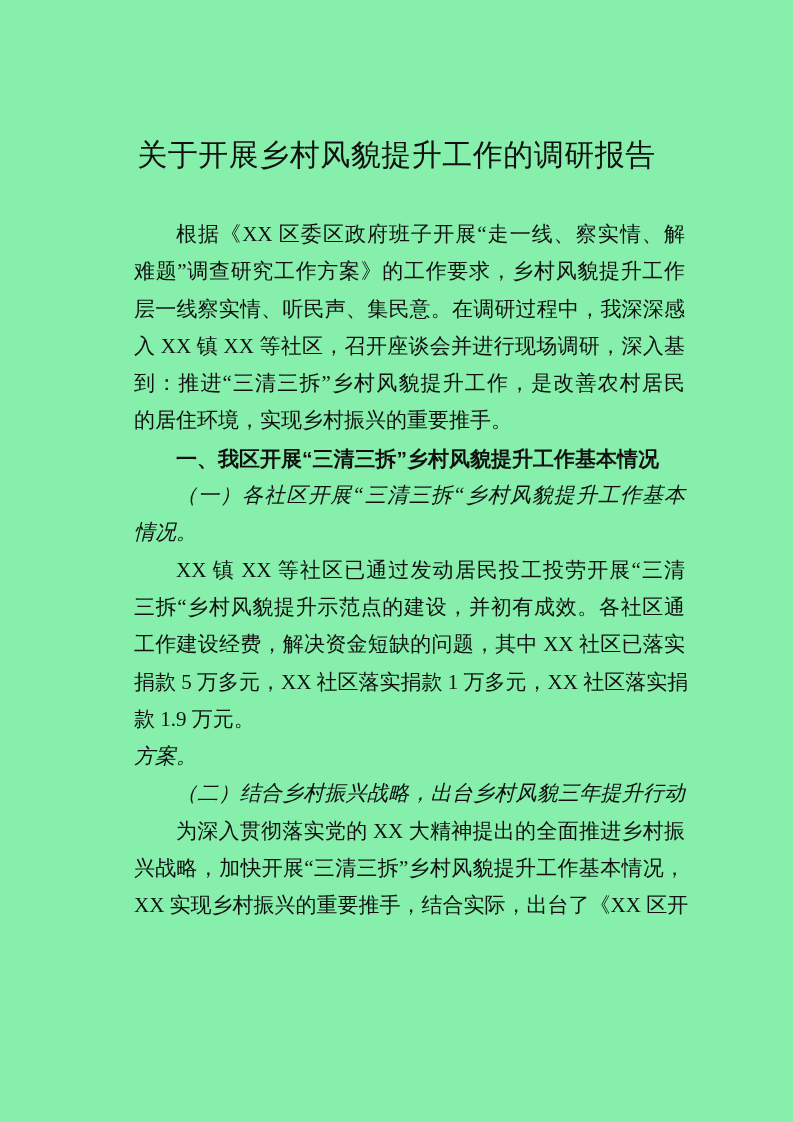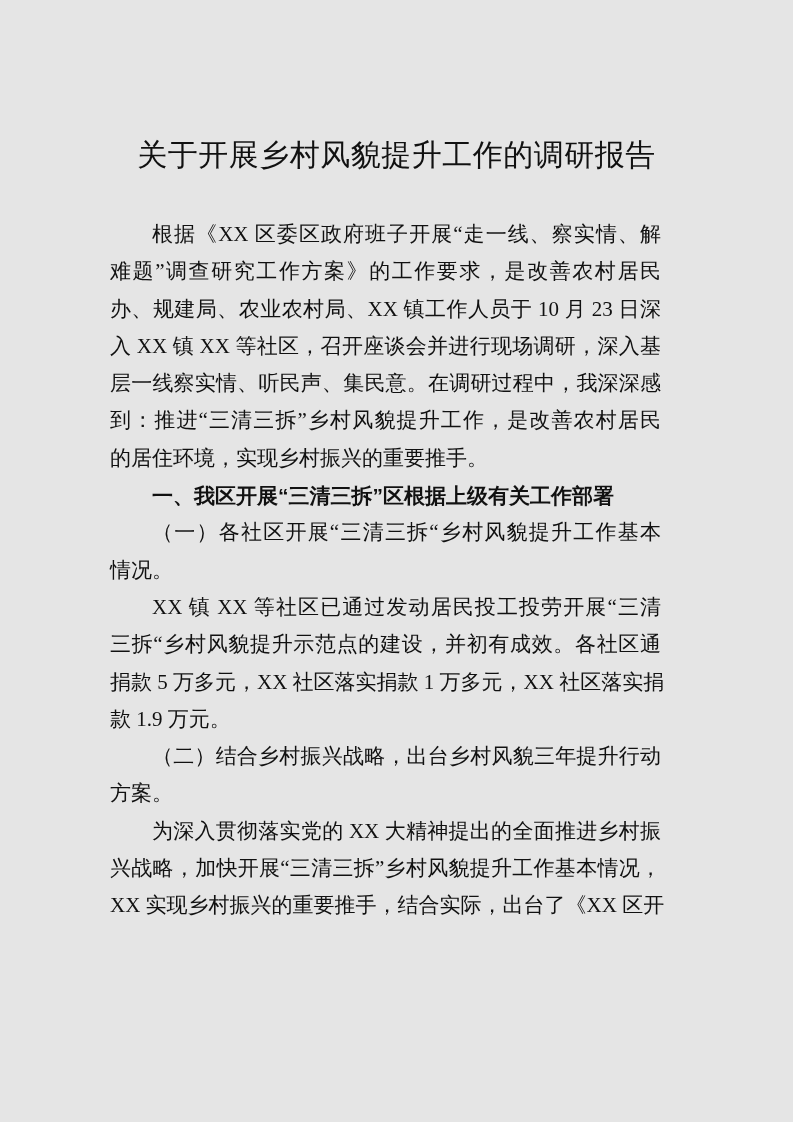--- a/index.html
+++ b/index.html
@@ -4,39 +4,39 @@
   <style>
     html, body {
       margin: 0;
       padding: 0;
       background: #ffffff;
     }
     .page {
       position: relative;
       width: 793px;
       height: 1122px;
-      background: #e5e5e5;
+      background: #86efac;
       overflow: hidden;
       color: #111111;
     }
     .doc-title {
       position: absolute;
       left: 0;
       top: 137px;
       width: 793px;
       text-align: center;
       font-family: "Liberation Serif", "DejaVu Serif", serif;
       font-size: 30px;
       line-height: 36px;
       white-space: nowrap;
       letter-spacing: 0.5px;
     }
     .doc-body {
       position: absolute;
-      left: 110px;
+      left: 134px;
       top: 216px;
       width: 551px;
       font-family: "Liberation Serif", "DejaVu Serif", serif;
       font-size: 21px;
     }
     .line {
       display: block;
       height: 37.3px;
       line-height: 37.3px;
       white-space: nowrap;
@@ -50,58 +50,59 @@
     .line.last {
       text-align: center;
       text-align-last: left;
     }
     .line.h1 {
       font-family: "Liberation Sans", "DejaVu Sans", sans-serif;
       font-weight: bold;
     }
     .line.h2 {
       font-family: "Liberation Serif", "DejaVu Serif", serif;
+      font-style: italic;
     }
     .block { display: block; }
   </style>
 </head>
 <body>
 
 <div class="page">
 
   <div class="doc-title">关于开展乡村风貌提升工作的调研报告</div>
 
   <div class="doc-body">
 
     <div class="block">
       <span class="line indent">根据《XX 区委区政府班子开展“走一线、察实情、解</span>
-      <span class="line">难题”调查研究工作方案》的工作要求，是改善农村居民</span>
-      <span class="line">办、规建局、农业农村局、XX 镇工作人员于 10 月 23 日深</span>
+      <span class="line">难题”调查研究工作方案》的工作要求，乡村风貌提升工作</span>
+      <span class="line">层一线察实情、听民声、集民意。在调研过程中，我深深感</span>
       <span class="line">入 XX 镇 XX 等社区，召开座谈会并进行现场调研，深入基</span>
-      <span class="line">层一线察实情、听民声、集民意。在调研过程中，我深深感</span>
       <span class="line">到：推进“三清三拆”乡村风貌提升工作，是改善农村居民</span>
       <span class="line last">的居住环境，实现乡村振兴的重要推手。</span>
     </div>
 
     <div class="block">
-      <span class="line indent h1 last">一、我区开展“三清三拆”区根据上级有关工作部署</span>
+      <span class="line indent h1 last">一、我区开展“三清三拆”乡村风貌提升工作基本情况</span>
 
       <div class="block">
         <span class="line indent h2">（一）各社区开展“三清三拆“乡村风貌提升工作基本</span>
         <span class="line h2 last">情况。</span>
 
         <span class="line indent">XX 镇 XX 等社区已通过发动居民投工投劳开展“三清</span>
         <span class="line">三拆“乡村风貌提升示范点的建设，并初有成效。各社区通</span>
+        <span class="line">工作建设经费，解决资金短缺的问题，其中 XX 社区已落实</span>
         <span class="line">捐款 5 万多元，XX 社区落实捐款 1 万多元，XX 社区落实捐</span>
         <span class="line last">款 1.9 万元。</span>
       </div>
 
       <div class="block">
+        <span class="line h2 last">方案。</span>
         <span class="line indent h2">（二）结合乡村振兴战略，出台乡村风貌三年提升行动</span>
-        <span class="line h2 last">方案。</span>
 
         <span class="line indent">为深入贯彻落实党的 XX 大精神提出的全面推进乡村振</span>
         <span class="line">兴战略，加快开展“三清三拆”乡村风貌提升工作基本情况，</span>
         <span class="line">XX 实现乡村振兴的重要推手，结合实际，出台了《XX 区开</span>
       </div>
     </div>
 
   </div>
 </div>
 

